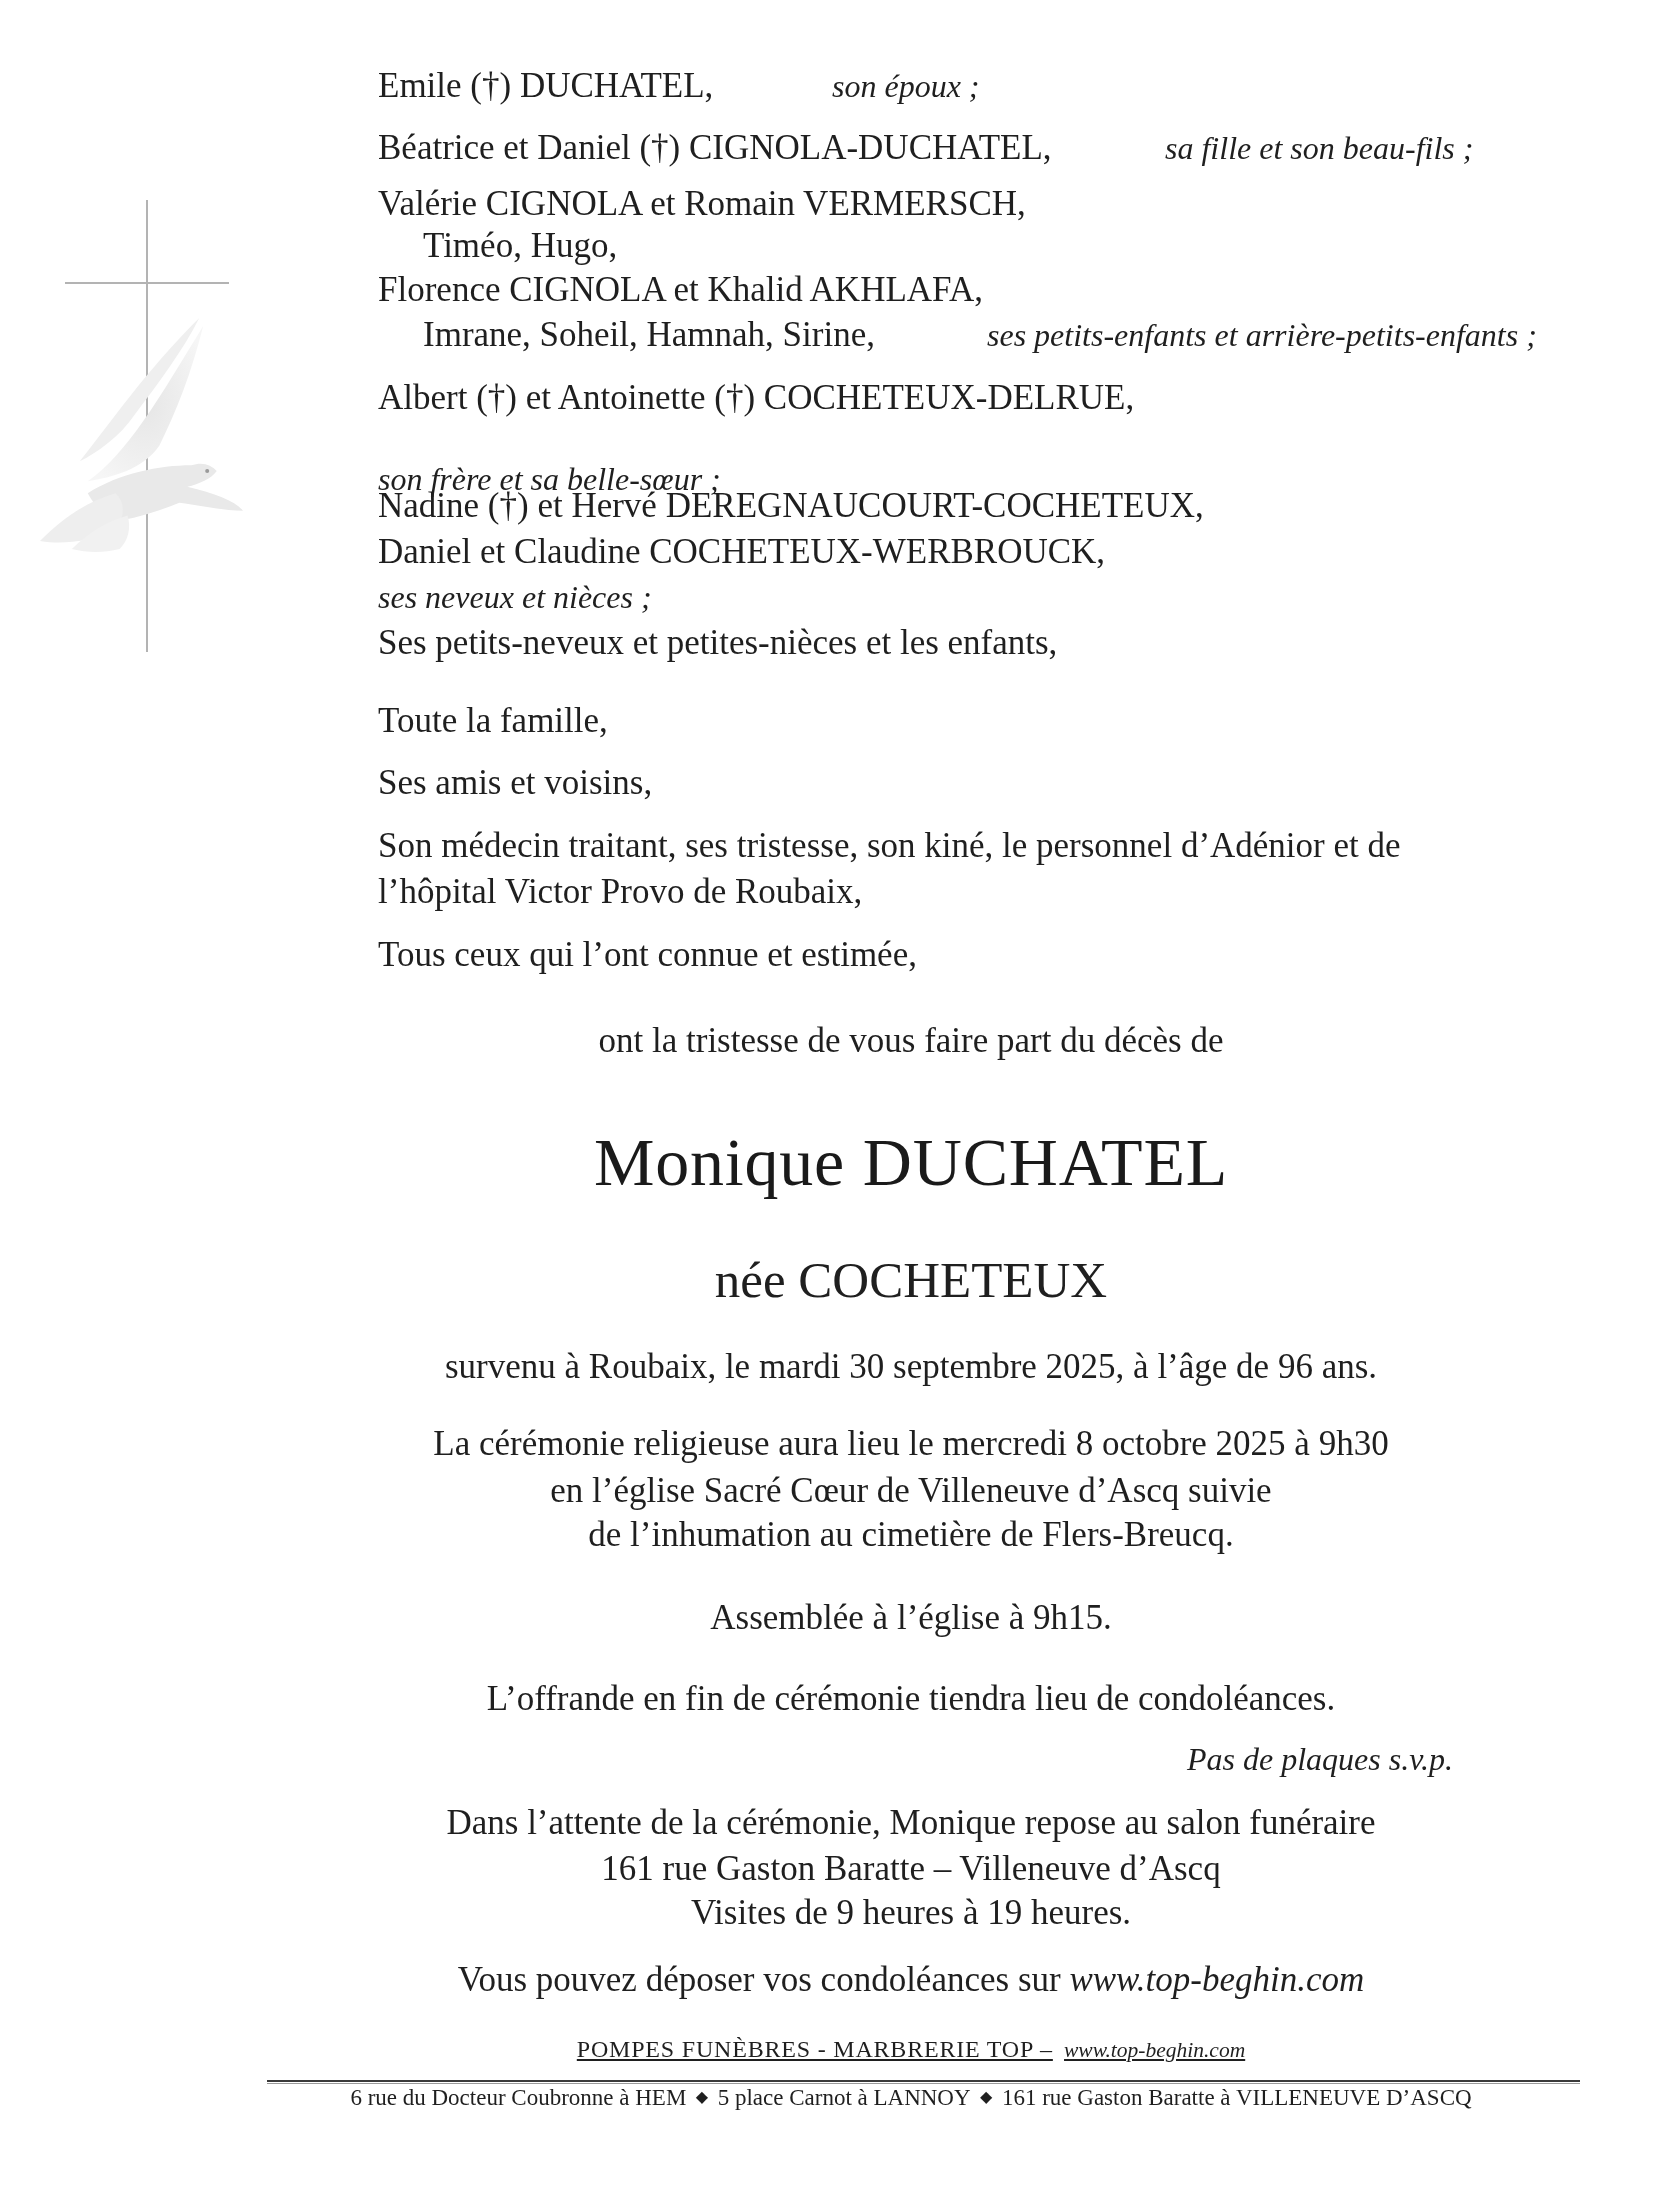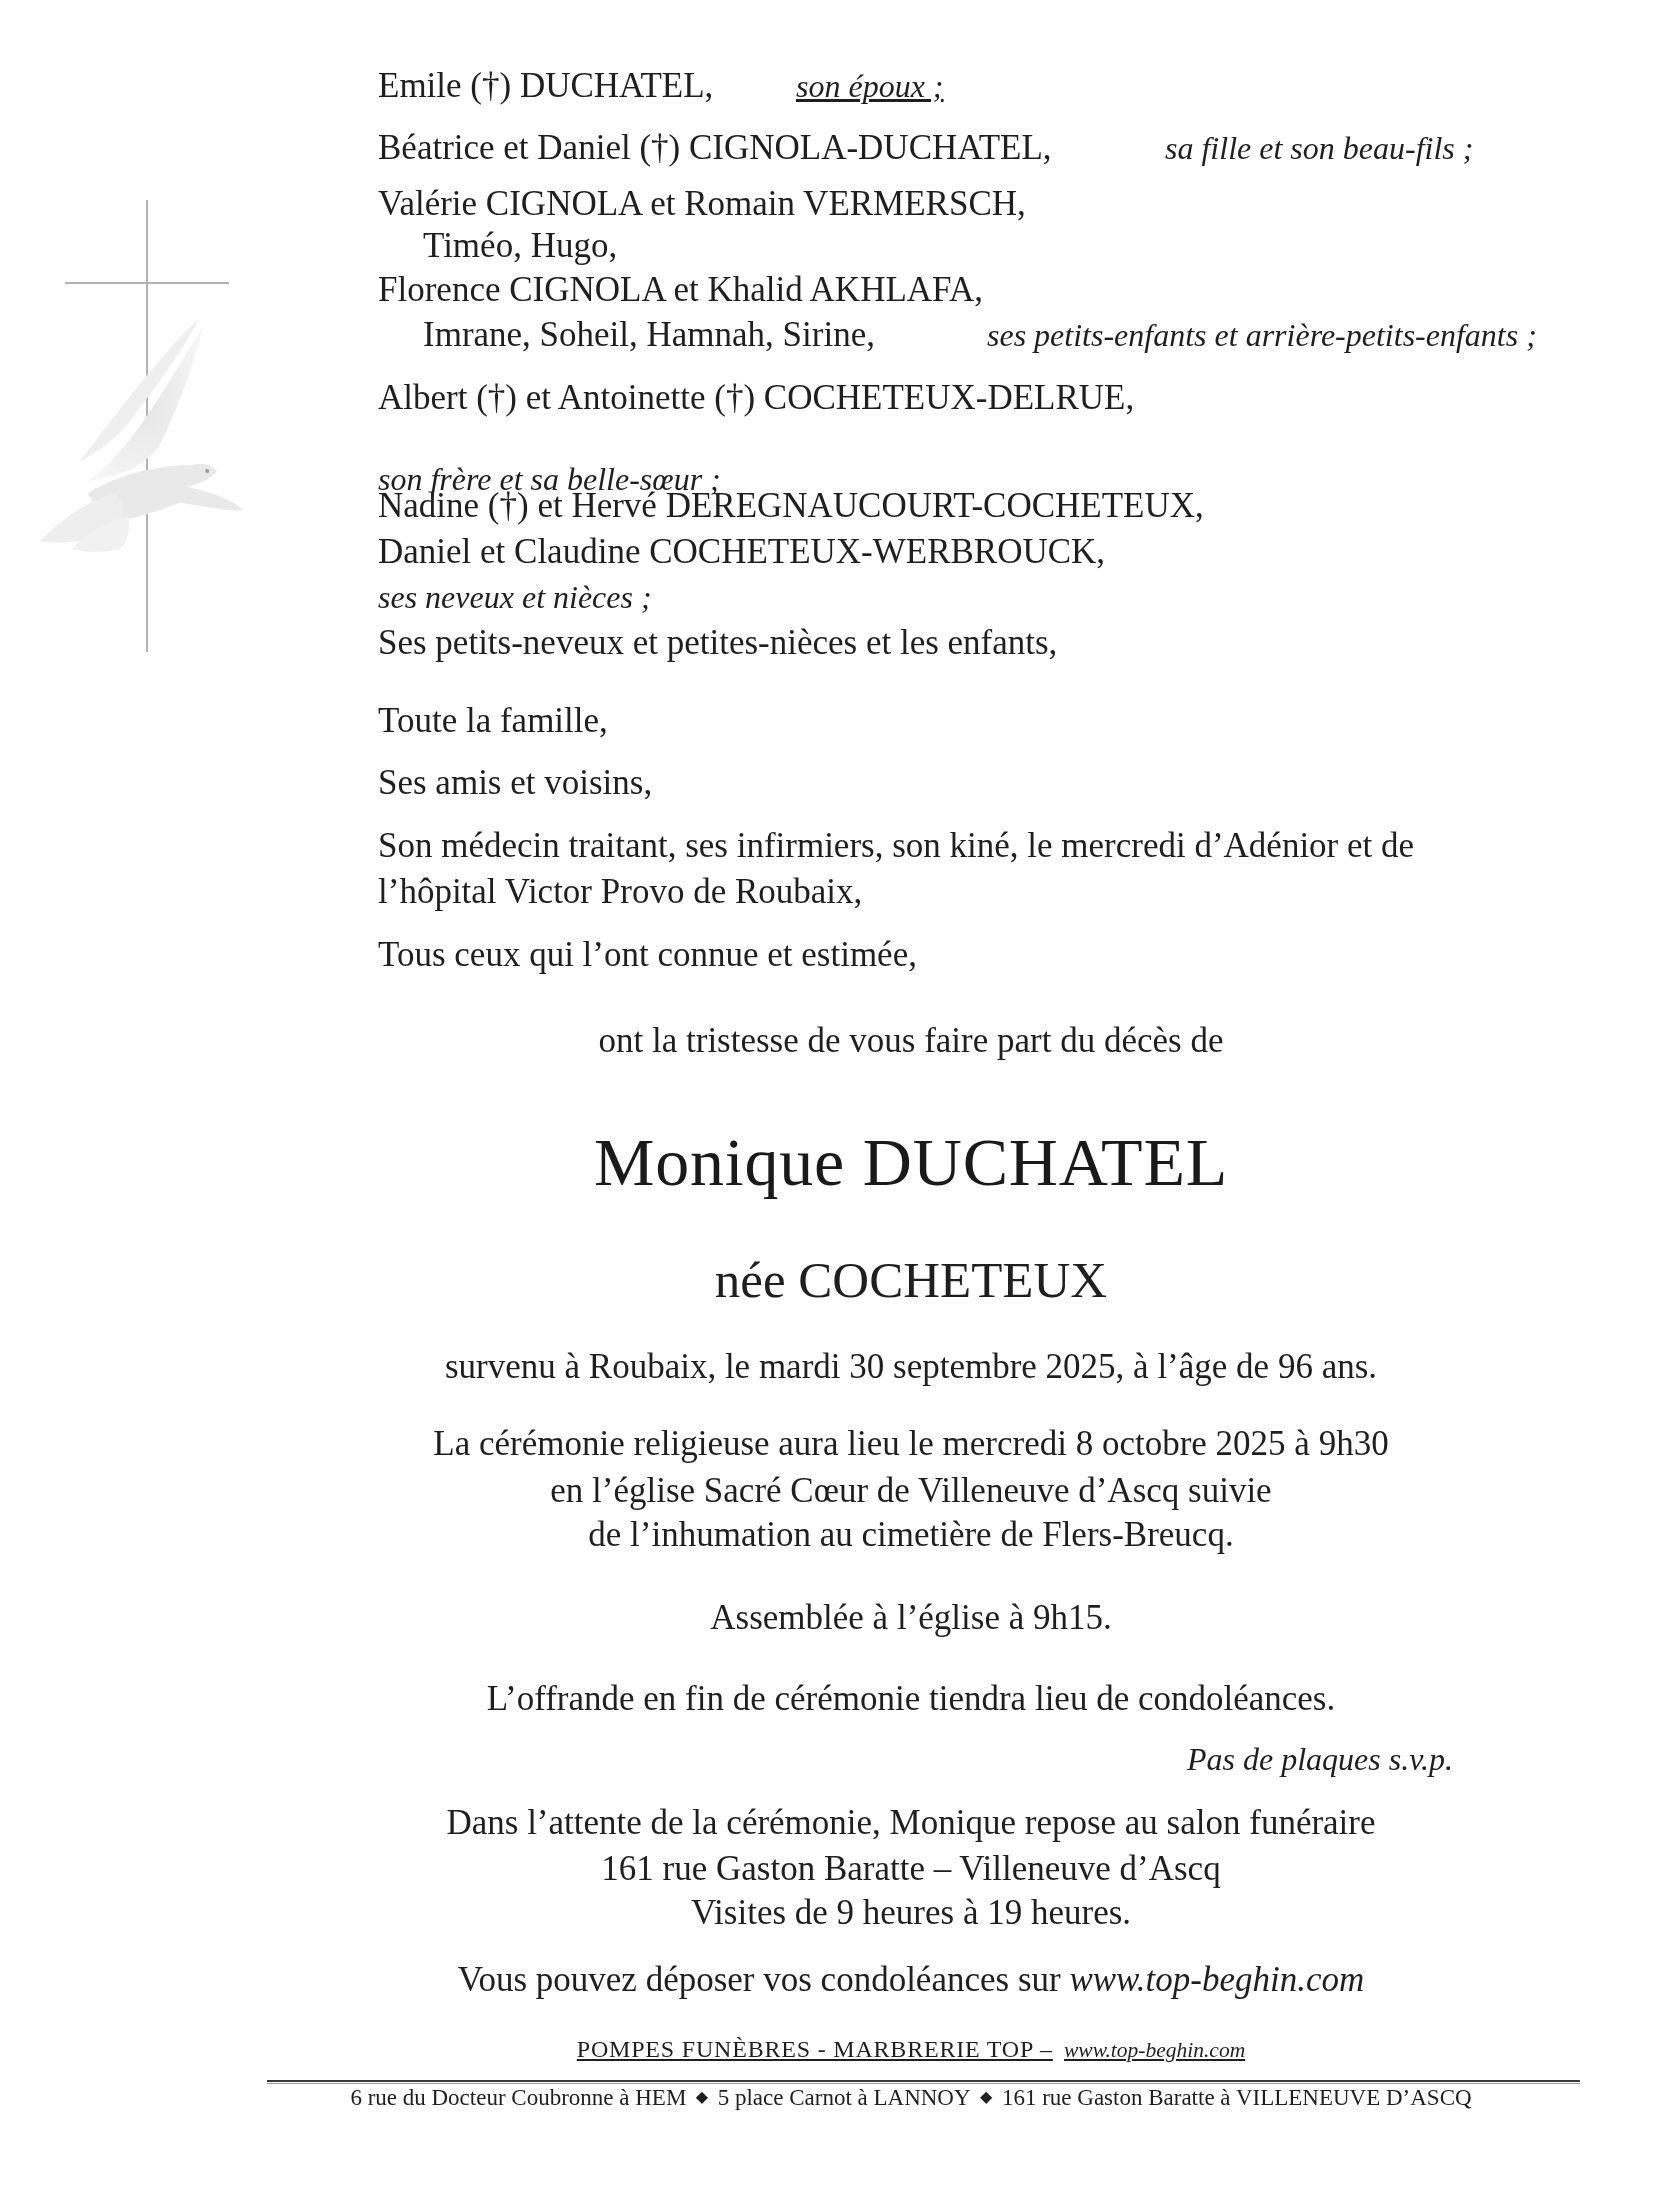--- a/index.html
+++ b/index.html
@@ -41,42 +41,42 @@
 
   <path d="M60 240 C100 215 150 205 190 205 C205 200 215 205 222 212 C215 222 200 228 185 232 C220 240 245 250 255 262 C230 262 200 255 175 252 C150 262 120 272 95 275 C80 268 70 258 60 240 Z" fill="#e9e9e9"></path>
 
   <path d="M0 300 C30 270 60 250 95 240 C110 255 105 275 90 290 C60 300 30 305 0 300 Z" fill="#eeeeee"></path>
   <path d="M40 310 C60 290 85 275 110 268 C115 285 110 300 100 310 C80 315 60 315 40 310 Z" fill="#f1f1f1"></path>
   <circle cx="210" cy="212" r="2.5" fill="#9a9a9a"></circle>
 </svg>
 
 <div>
   <div class="line" style="left:378px;top:68px;">Emile (†) DUCHATEL,</div>
-  <div class="rel" style="left:796px;top:70px;text-decoration:underline;">son époux ;</div>
+  <div class="rel" style="left:832px;top:70px;">son époux ;</div>
 
   <div class="line" style="left:378px;top:130px;">Béatrice et Daniel (†) CIGNOLA-DUCHATEL,</div>
   <div class="rel" style="left:1165px;top:132px;">sa fille et son beau-fils ;</div>
 
   <div class="line" style="left:378px;top:186px;">Valérie CIGNOLA et Romain VERMERSCH,</div>
   <div class="line" style="left:423px;top:228px;">Timéo, Hugo,</div>
   <div class="line" style="left:378px;top:272px;">Florence CIGNOLA et Khalid AKHLAFA,</div>
   <div class="line" style="left:423px;top:317px;">Imrane, Soheil, Hamnah, Sirine,</div>
   <div class="rel" style="left:987px;top:319px;">ses petits-enfants et arrière-petits-enfants ;</div>
 
   <div class="line" style="left:378px;top:380px;">Albert (†) et Antoinette (†) COCHETEUX-DELRUE,</div>
   <div class="rel" style="left:378px;top:427px;margin-top:36px;">son frère et sa belle-sœur ;</div>
 
   <div class="line" style="left:378px;top:488px;">Nadine (†) et Hervé DEREGNAUCOURT-COCHETEUX,</div>
   <div class="line" style="left:378px;top:534px;">Daniel et Claudine COCHETEUX-WERBROUCK,</div>
   <div class="rel" style="left:378px;top:581px;">ses neveux et nièces ;</div>
 
   <div class="line" style="left:378px;top:625px;">Ses petits-neveux et petites-nièces et les enfants,</div>
   <div class="line" style="left:378px;top:703px;">Toute la famille,</div>
   <div class="line" style="left:378px;top:765px;">Ses amis et voisins,</div>
-  <div class="line" style="left:378px;top:828px;">Son médecin traitant, ses infirmiers, son kiné, le mercredi d’Adénior et de</div>
+  <div class="line" style="left:378px;top:828px;">Son médecin traitant, ses tristesse, son kiné, le personnel d’Adénior et de</div>
   <div class="line" style="left:378px;top:874px;">l’hôpital Victor Provo de Roubaix,</div>
   <div class="line" style="left:378px;top:937px;">Tous ceux qui l’ont connue et estimée,</div>
 </div>
 
 <div class="center line c-main" style="top:1023px;">ont la tristesse de vous faire part du décès de</div>
 
 <div class="center c-main title" style="top:1128px;">Monique DUCHATEL</div>
 <div class="center c-main subtitle" style="top:1255px;">née COCHETEUX</div>
 
 <div class="center line c-main" style="top:1349px;">survenu à Roubaix, le mardi 30 septembre 2025, à l’âge de 96 ans.</div>

